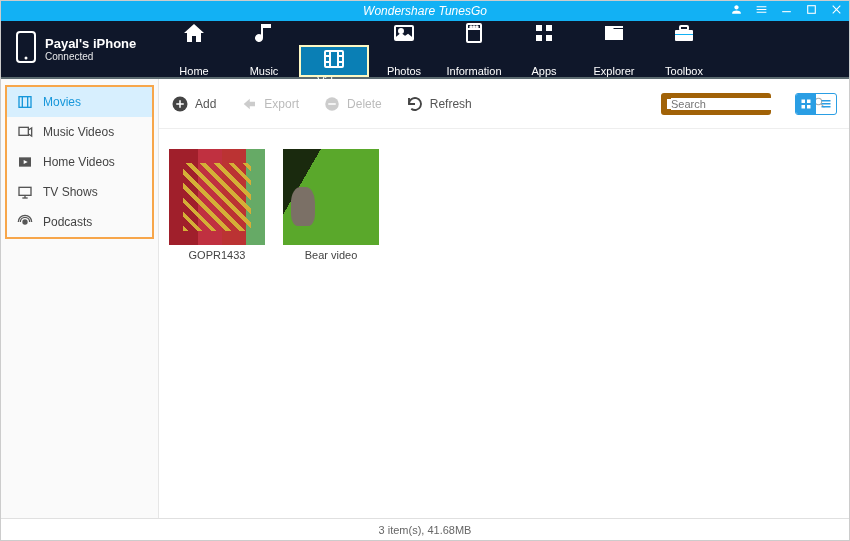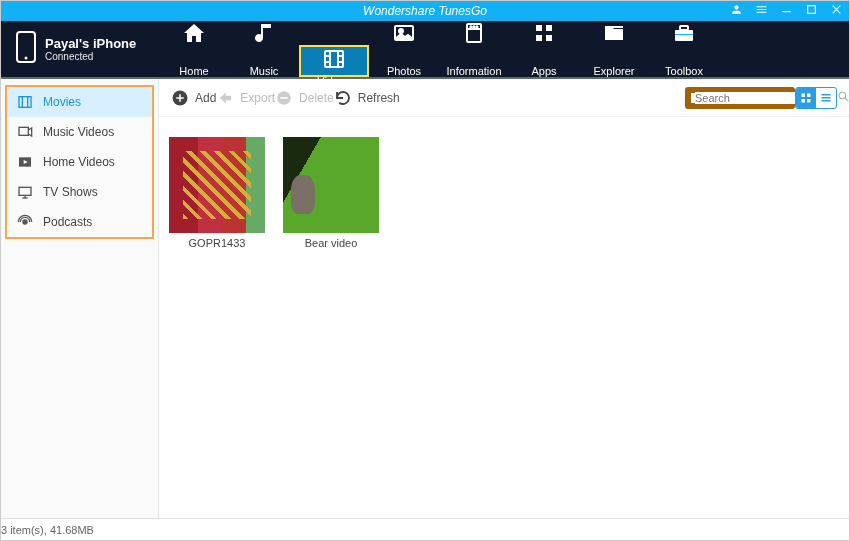--- a/index.html
+++ b/index.html
@@ -13,31 +13,31 @@
   
   .header { height:58px; background:#0f172a; display:flex; }
   .device { width:158px; display:flex; align-items:center; padding-left:14px; color:#fff; }
   .device .phone-icon { margin-right:8px;}
   .device .dname { font-size:13px; font-weight:600; }
   .device .dstatus { font-size:10px; opacity:.9;}
   .nav { flex:1; display:flex; }
   .nav-item { width:70px; display:flex; flex-direction:column; align-items:center; justify-content:space-between; gap:4px; color:#fff; cursor:pointer;}
   .nav-item .nav-icon { height:24px; display:flex; align-items:center; justify-content:center;}
   .nav-item .nav-label { font-size:11px; }
-  .nav-item.active { background:#0a7fb5; border:2px solid #fde047; padding: -2px; margin-top: 24px; }
+  .nav-item.active { background:#0a7fb5; border:2px solid #fef9c3; padding: -2px; margin-top: 24px; }
   .nav-sep { border-bottom: 2px solid #5c6b70;}
   
   .body { display:flex; height: calc(541px - 20px - 58px - 22px - 2px);}
   .sidebar { width:158px; background:#fafafa; border-right:1px solid #e6e6e6; padding-top:4px;}
   .side-highlight { border:2px solid #f7a64a; margin: 2px 4px 2px 4px; }
   .side-item { height:30px; display:flex; align-items:center; gap:10px; padding-left:10px; font-size:12px; color:#444; cursor:pointer;}
   .side-item.active { background:#d7effe; color:#1797da;}
   .side-item .sicon { width:16px; display:flex; }
   .content { flex:1; display:flex; flex-direction:column; }
-  .toolbar { height:38px; display:flex; align-items:center; padding:0 12px; gap:0; border-bottom:1px solid #eee;justify-content:space-between;}
+  .toolbar { height:50px; display:flex; align-items:center; padding:0 12px; gap:24px; border-bottom:1px solid #eee;justify-content:space-between;}
   .tool-btn { display:flex; align-items:center; gap:6px; font-size:12px; color:#555; cursor:pointer;}
   .tool-btn.disabled { color:#bbb; cursor:default;}
   .tool-btn .ticon { width:18px; height:18px; display:flex; align-items:center; justify-content:center;}
   .toolbar .spacer { flex:1; }
   .search { width:110px; height:22px; border:6px solid #a16207; border-radius:3px; display:flex; align-items:center; padding:0 4px;}
   .search input { border:none; outline:none; flex:1; font-size:11px; color:#888;}
   .viewtoggle { display:flex; border:1px solid #2a9ee4; border-radius:3px; overflow:hidden;}
   .viewtoggle div { width:20px; height:20px; display:flex; align-items:center; justify-content:center; cursor:pointer;}
   .viewtoggle .on { background:#2a9ee4;}
   .grid { flex:1; display:flex; align-content:flex-start; flex-wrap:wrap; padding:20px 10px; gap:18px;}
@@ -50,21 +50,21 @@
     background: radial-gradient(circle at 10% 60%, #3a2c1a 6px, transparent 6px),
                 radial-gradient(circle at 35% 55%, #fff 7px, transparent 7px),
                 radial-gradient(circle at 60% 60%, #5a3a1e 7px, transparent 7px),
                 radial-gradient(circle at 85% 55%, #2c2c2c 6px, transparent 6px);}
   .img.gopr { background:linear-gradient(90deg,#a01f2b 0 30%,#c03040 30% 55%,#b33 55% 80%,#6a6 80% 100%); position:relative;}
   .img.gopr::before{content:"";position:absolute;left:15%;top:15%;width:70%;height:70%;
     background:repeating-linear-gradient(45deg,#d4af37 0 4px, transparent 4px 10px);}
   .img.bear { background:linear-gradient(120deg,#1a2a0e 0 25%,#5aa82b 25% 100%); position:relative;}
   .img.bear::before{content:"";position:absolute;left:8%;top:40%;width:25%;height:40%; background:#7b7066; border-radius:40% 40% 30% 30%;}
   
-  .statusbar { height:22px; border-top:1px solid #e0e0e0; font-size:11px; color:#666; display:flex; align-items:center; }
+  .statusbar { height:22px; border-top:1px solid #e0e0e0; font-size:11px; color:#666; display:flex; align-items:center; justify-content:center;}
 </style>
 </head>
 <body>
 
 <div class="titlebar">
   <span class="title">Wondershare TunesGo</span>
   <div class="win-controls">
     <span>
         <svg viewBox="0 0 24 24">
           <path d="M12 12c2.2 0 4-1.8 4-4s-1.8-4-4-4-4 1.8-4 4 1.8 4 4 4zm0 2c-2.7 0-8 1.3-8 4v2h16v-2c0-2.7-5.3-4-8-4z"></path>

